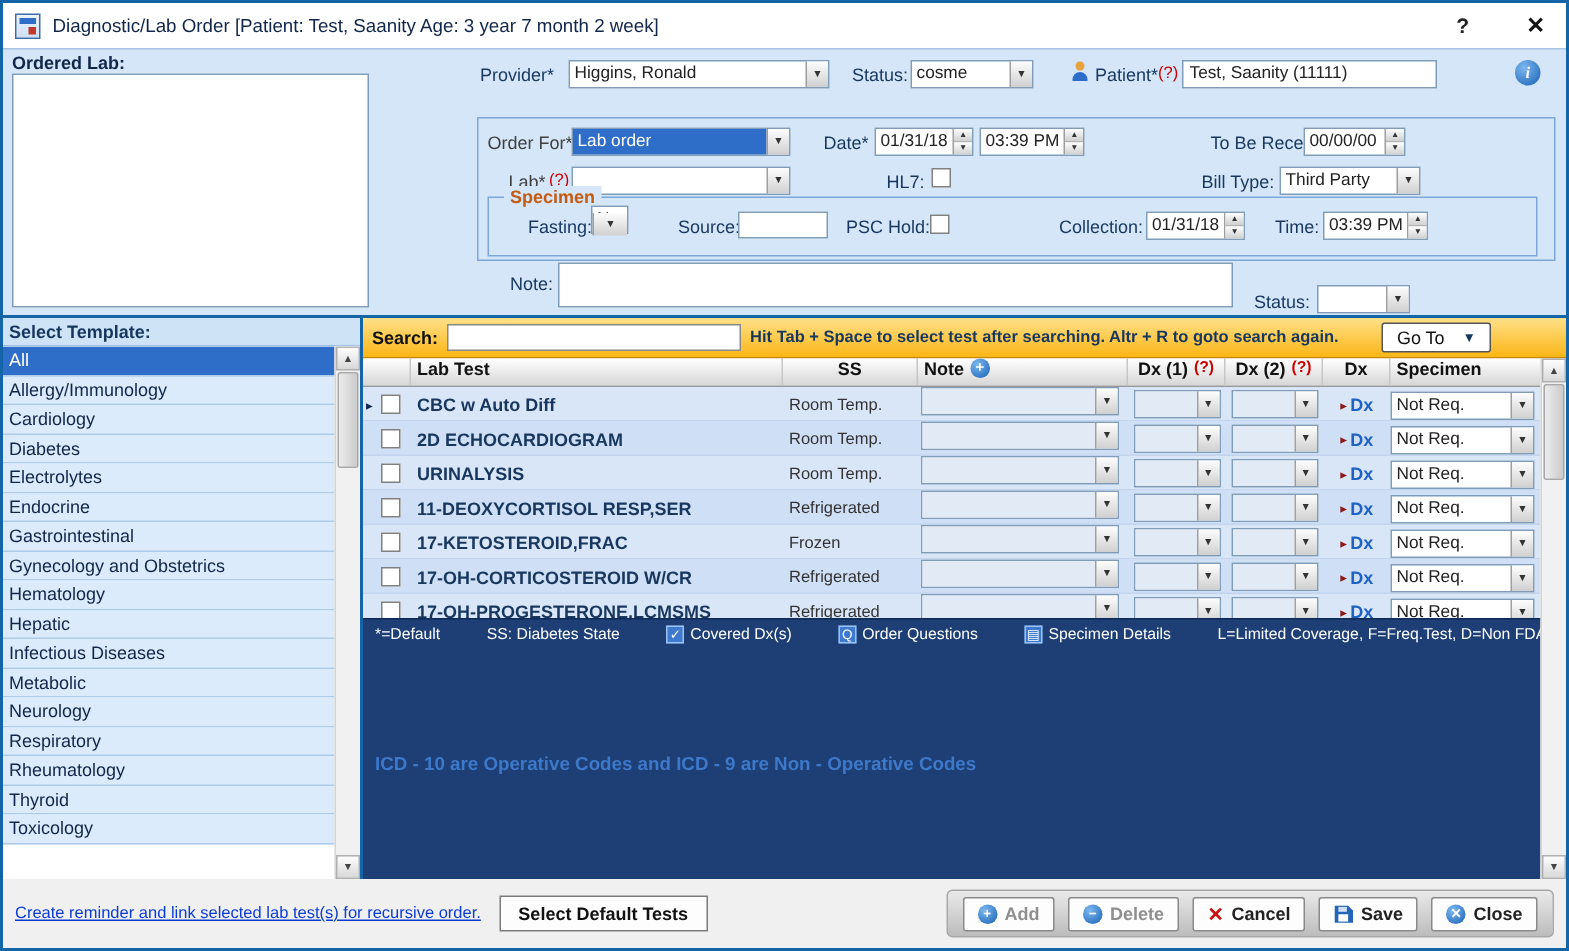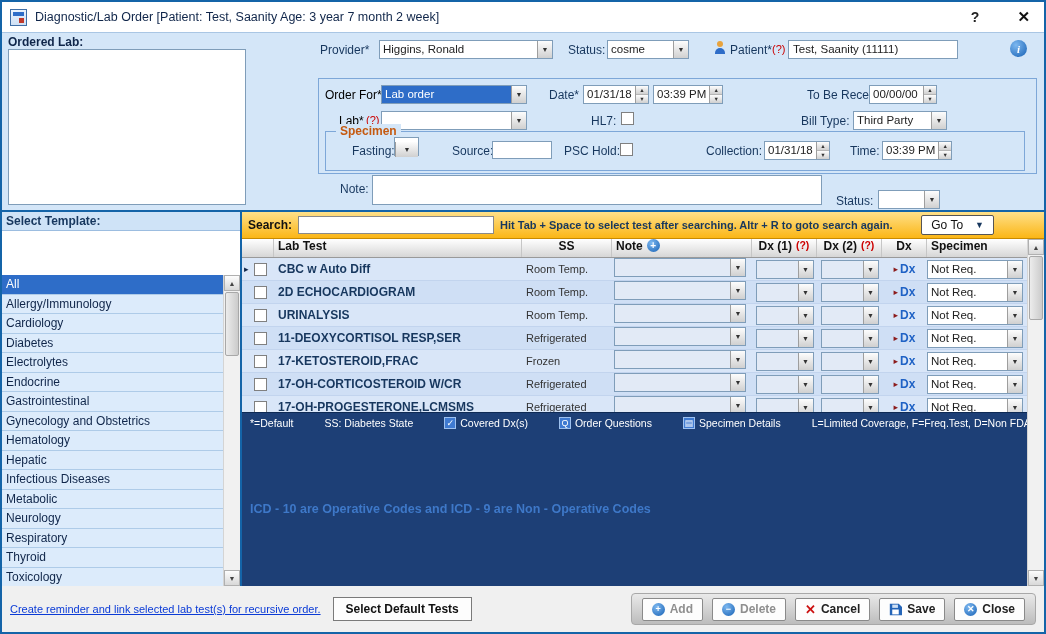--- a/index.html
+++ b/index.html
@@ -14,21 +14,21 @@
   .title-text { font-size:12.5px; color:#10264a; white-space:nowrap; }
   .tb-spacer { flex:1; }
   .tb-help { font-size:14px; font-weight:bold; color:#222; }
   .tb-close { font-size:15px; font-weight:bold; color:#111; margin-left:30px; }
 
   
   .top-section { position:relative; flex:0 0 178px; background:#d4e6f8; border-top:1px solid #a9c6e4; }
   .abs { position:absolute; }
   .lbl { font-size:12px; color:#17375e; white-space:nowrap; }
   .lbl.bold { font-weight:bold; }
-  .lbl.blue { color:#000000; }
+  .lbl.blue { color:#404040; }
   .lbl.red { color:#cc0000; }
   .lbl.orange { color:#c55a11; font-weight:bold; }
   .ordered-lab-box { left:6px; top:16px; width:238px; height:156px; background:#fff; border:1px solid #7f9db9; }
   .field { background:#fff; border:1px solid #7f9db9; font-size:11.5px; color:#222; padding:2px 4px; height:19px; overflow:hidden; white-space:nowrap; }
 
   .combo { display:inline-flex; height:19px; border:1px solid #7f9db9; background:#fff; }
   .combo-val { flex:1; font-size:11.5px; color:#222; padding:2px 3px; overflow:hidden; white-space:nowrap; }
   .combo-btn { flex:0 0 15px; background:linear-gradient(180deg,#fdfdfd,#d0d0d0); border-left:1px solid #9e9e9e; display:flex; align-items:center; justify-content:center; font-size:7px; color:#333; }
   .combo.hl .combo-val { background:#2e6dc8; color:#fff; }
   .combo.dim .combo-val { background:#e2eaf6; }
@@ -45,21 +45,21 @@
   .person-icon::after { content:""; position:absolute; left:2px; bottom:1px; width:10px; height:6px; border-radius:5px 5px 0 0; background:#2e6dc8; }
   .info-icon { width:17px; height:17px; border-radius:50%; background:radial-gradient(circle at 35% 30%,#7db8f0,#1660b4); color:#fff; font:italic bold 11px "Liberation Serif", serif; display:flex; align-items:center; justify-content:center; }
 
   .order-box { left:316px; top:45px; width:719px; height:96px; border:1px solid #7da7d8; }
   .specimen-fs { position:absolute; left:6px; top:52px; width:700px; height:40px; border:1px solid #7da7d8; }
   .specimen-legend { position:absolute; left:10px; top:-8px; background:#d4e6f8; padding:0 4px; }
   .note-input { left:370px; top:142px; width:450px; height:30px; background:#fff; border:1px solid #7f9db9; }
 
   
   .body-section { flex:1; display:flex; min-height:0; border-top:2px solid #1464a8; }
-  .template-panel { flex:0 0 240px; display:flex; flex-direction:column; border-right:2px solid #1464a8; background:#fff;gap:44px; }
+  .template-panel { flex:0 0 240px; display:flex; flex-direction:column; border-right:2px solid #1464a8; background:#fff; }
   .template-header { flex:0 0 19px; background:#cfe3f7; font-size:12px; font-weight:bold; color:#17375e; padding:2px 4px; border-bottom:1px solid #9cbde0; }
   .template-list { flex:1; position:relative; overflow:hidden; background:#fff; }
   .tpl-items { position:absolute; left:0; top:0; right:17px; }
   .tpl-item { height:19.5px; background:#dcebfb; border-bottom:1px solid #aecbe8; font-size:12px; color:#10264a; padding:2px 4px; white-space:nowrap; overflow:hidden; }
   .tpl-item.selected { background:#2e6dc8; color:#fff; }
   .tpl-scroll { position:absolute; right:0; top:0; bottom:0; }
 
   .vscroll { width:17px; background:#f1f1f1; border-left:1px solid #d4d4d4; display:flex; flex-direction:column; }
   .sb-btn { flex:0 0 16px; background:linear-gradient(180deg,#fdfdfd,#d8d8d8); border:1px solid #b0b0b0; font-size:7px; color:#444; display:flex; align-items:center; justify-content:center; }
   .sb-thumb { flex:0 0 64px; margin:1px; background:linear-gradient(90deg,#ececec,#cbcbcb); border:1px solid #a8a8a8; border-radius:2px; }
@@ -245,20 +245,21 @@
             <div class="tpl-item">Electrolytes</div>
             <div class="tpl-item">Endocrine</div>
             <div class="tpl-item">Gastrointestinal</div>
             <div class="tpl-item">Gynecology and Obstetrics</div>
             <div class="tpl-item">Hematology</div>
             <div class="tpl-item">Hepatic</div>
             <div class="tpl-item">Infectious Diseases</div>
             <div class="tpl-item">Metabolic</div>
             <div class="tpl-item">Neurology</div>
             <div class="tpl-item">Respiratory</div>
+            <div class="tpl-item">Rheumatology</div>
             <div class="tpl-item">Thyroid</div>
             <div class="tpl-item">Toxicology</div>
           </div>
         <div class="tpl-scroll vscroll">
           <span class="sb-btn">▲</span>
           <span class="sb-thumb"></span>
           <span class="sb-track"></span>
           <span class="sb-btn">▼</span>
         </div>
       </div>

